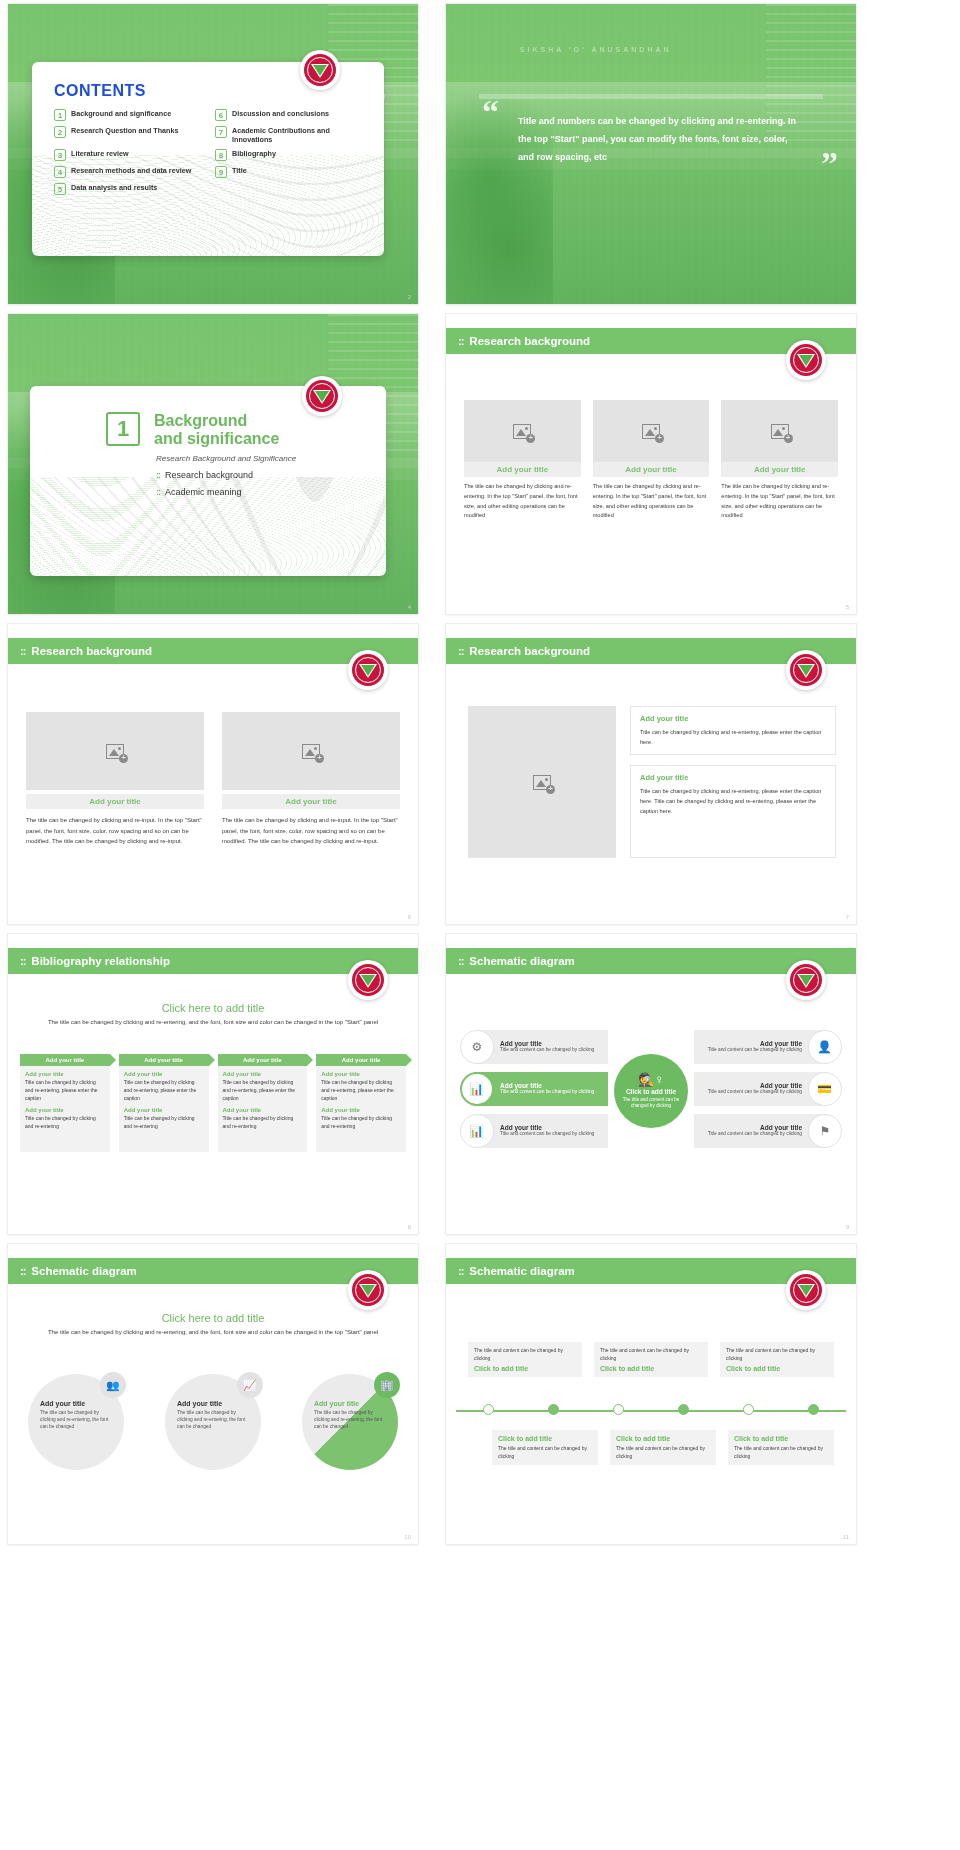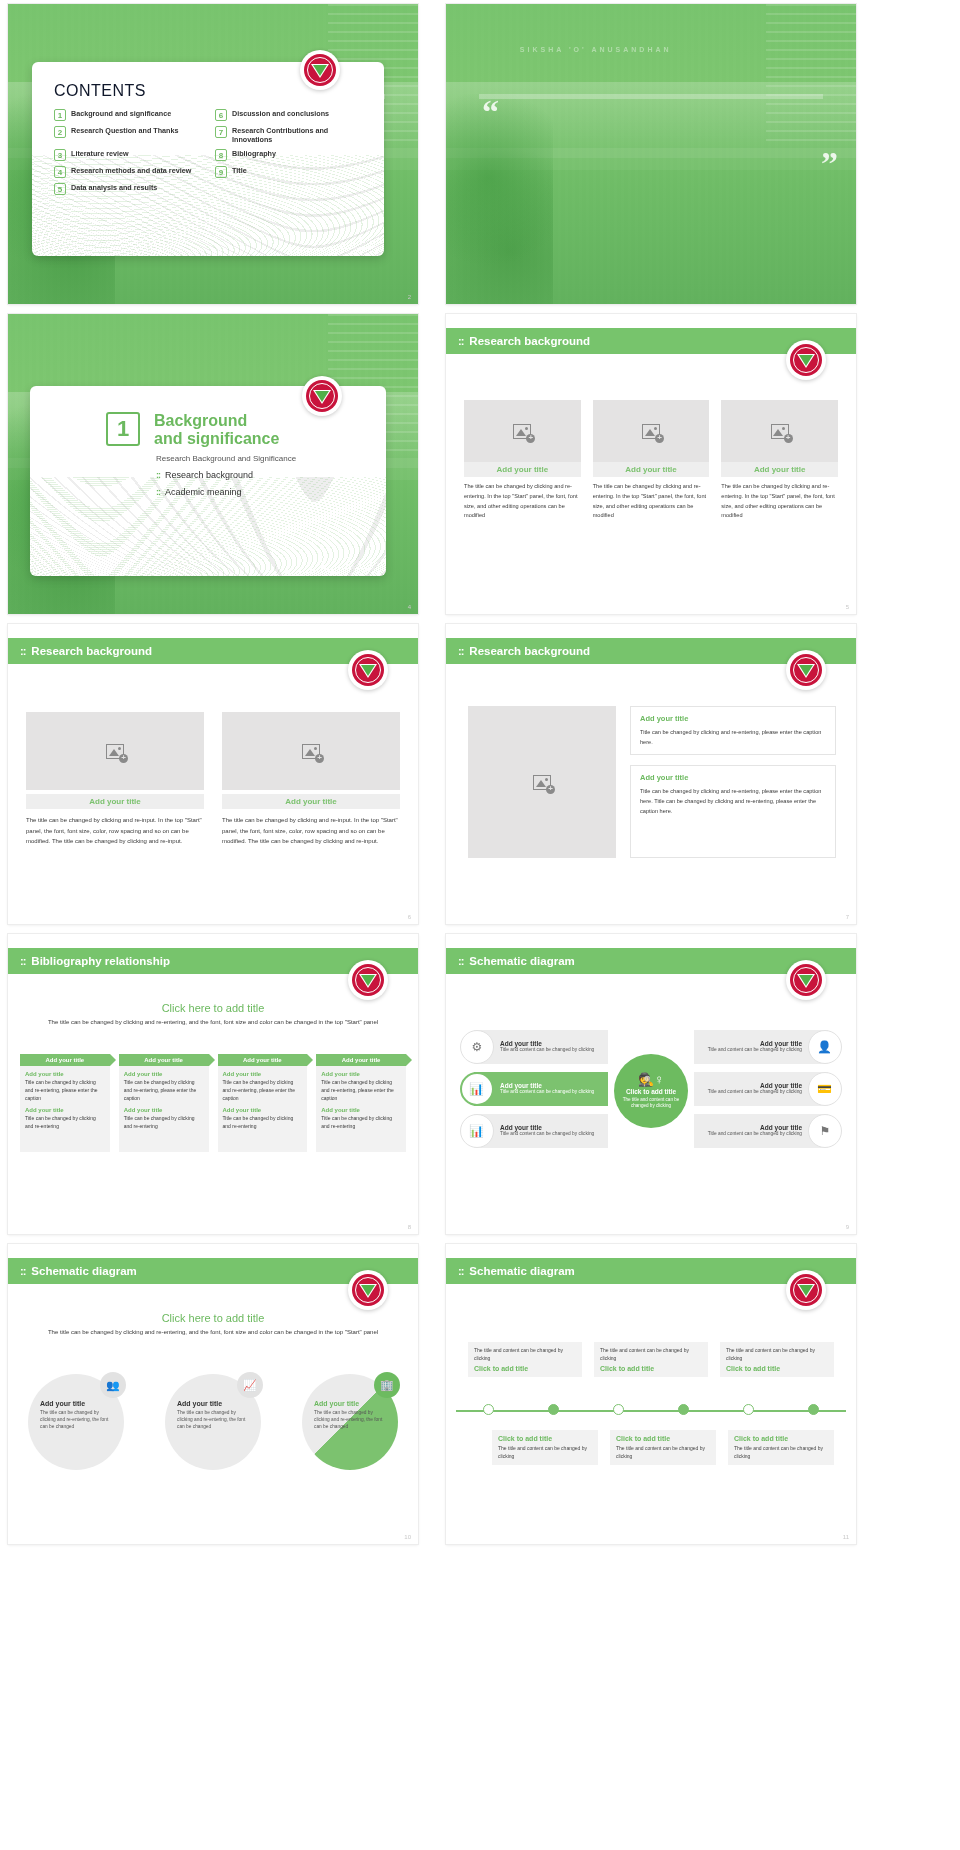--- a/index.html
+++ b/index.html
@@ -46,36 +46,36 @@
             background:#c8133c; position:relative; }
   .seal i:before{ content:""; position:absolute; inset:3px; border-radius:50%; border:1px solid #fff;}
   .seal i:after{ content:""; position:absolute; left:50%; top:52%; transform:translate(-50%,-50%);
             width:0;height:0;border-left:9px solid transparent;border-right:9px solid transparent;
             border-top:14px solid #fff;}
   .seal b{ position:absolute; left:50%; top:50%; transform:translate(-50%,-46%);
            width:0;height:0;border-left:7px solid transparent;border-right:7px solid transparent;
            border-top:11px solid #52b04a; z-index:2;}
 
   
-  .contents-title{ color:#0f172a; font-size:16px; font-weight:normal; letter-spacing:.5px;}
+  .contents-title{ color:#1d4ed8; font-size:16px; font-weight:bold; letter-spacing:.5px;}
   .toc { display:grid; grid-template-columns:1fr 1fr; column-gap:14px; row-gap:5px; margin-top:9px;}
   .toc-item{ display:flex; align-items:flex-start; gap:5px; }
   .toc-num{ flex:0 0 auto; width:12px; height:12px; border:1px solid #7cc26f; border-radius:2px;
             color:#6cb95f; font-size:8px; font-weight:bold; display:flex; align-items:center; justify-content:center;}
   .toc-label{ font-size:7.2px; font-weight:bold; color:#333; line-height:1.28; }
 
   
   .qmark{ color:rgba(255,255,255,.85); font-size:34px; font-weight:bold; line-height:.6; font-family:"Liberation Serif",serif;}
   .qtext{ color:#fff; font-size:9px; font-weight:bold; line-height:2.0; }
 
   
   .sec-num{ width:34px;height:34px;border:2px solid #6cb95f;border-radius:3px;color:#6cb95f;
             font-size:22px;font-weight:bold;display:flex;align-items:center;justify-content:center;}
   .sec-title{ color:#6cb95f;font-size:16px;font-weight:bold;line-height:1.15;}
-  .sec-sub{ color:#555;font-size:8px;margin-top:5px;}
+  .sec-sub{ color:#555;font-size:8px;margin-top:5px;font-style:italic;}
   .sec-li{ color:#333;font-size:9px;margin-top:7px;display:flex;align-items:center;gap:5px;}
   .dd{ color:#6cb95f;font-weight:bold;font-size:9px;letter-spacing:-1px;}
 
   
   .hdr{ position:absolute; left:0; top:14px; height:26px; width:100%;
         background:#77c46c; display:flex; align-items:center; padding-left:12px; gap:6px; }
   .hdr:after{content:"";position:absolute;right:-7px;top:0;border-top:13px solid transparent;
         border-bottom:13px solid transparent;border-left:7px solid #77c46c;}
   .hdr .dots{ color:#fff; font-size:11px; font-weight:bold; letter-spacing:-1px;}
   .hdr h2{ color:#fff; font-size:11.5px; font-weight:bold; }
@@ -163,21 +163,21 @@
           <div class="toc-item" style="grid-row:1;grid-column:2">
             <span class="toc-num">6</span>
             <span class="toc-label">Discussion and conclusions</span>
             </div>
           <div class="toc-item" style="grid-row:2;grid-column:1">
             <span class="toc-num">2</span>
             <span class="toc-label">Research Question and Thanks</span>
             </div>
           <div class="toc-item" style="grid-row:2;grid-column:2">
             <span class="toc-num">7</span>
-            <span class="toc-label">Research Contributions and Innovations</span>
+            <span class="toc-label">Academic Contributions and Innovations</span>
             </div>
           <div class="toc-item" style="grid-row:3;grid-column:1">
             <span class="toc-num">3</span>
             <span class="toc-label">Literature review</span>
             </div>
           <div class="toc-item" style="grid-row:3;grid-column:2">
             <span class="toc-num">8</span>
             <span class="toc-label">Bibliography</span>
             </div>
           <div class="toc-item" style="grid-row:4;grid-column:1">
@@ -204,20 +204,21 @@
   </div>
 
   <div class="slide">
     <div class="photo">
       <div class="trees"></div>
       <div class="bldgR"></div>
       <div class="banner" style="left:18%;top:14%">SIKSHA 'O' ANUSANDHAN</div>
     </div>
     <div style="position:absolute; left:36px; top:98px;" class="qmark">“</div>
     <div style="position:absolute; right:18px; top:150px;" class="qmark">”</div>
+    <div class="qtext" style="position:absolute; left:72px; top:108px; width:280px;">Title and numbers can be changed by clicking and re-entering. In the top "Start" panel, you can modify the fonts, font size, color, and row spacing, etc</div>
   </div>
 
   <div class="slide">
     <div class="photo">
       <div class="trees"></div>
       <div class="bldgR"></div>
       <div class="banner">SIKSHA 'O' ANUSANDHAN</div>
     </div>
     <div class="wcard" style="left:22px; top:72px; width:356px; height:190px;">
       <div class="wave"></div>

